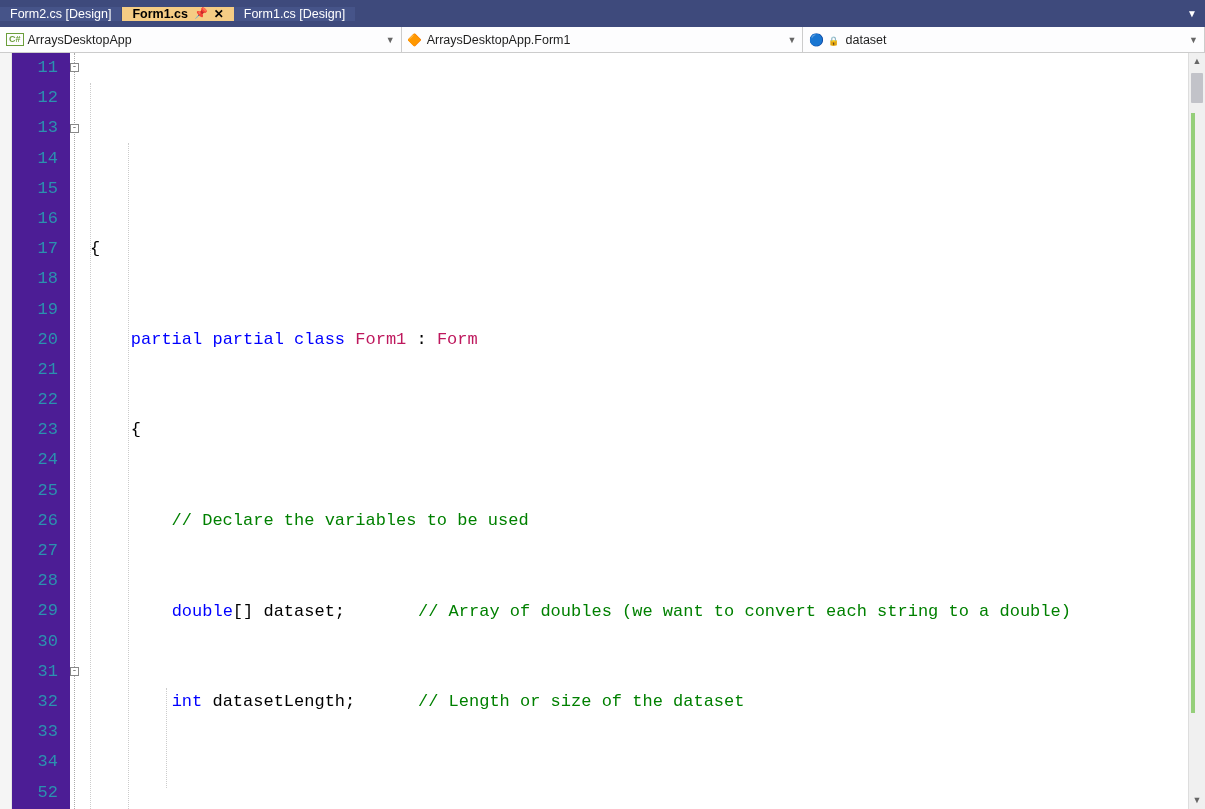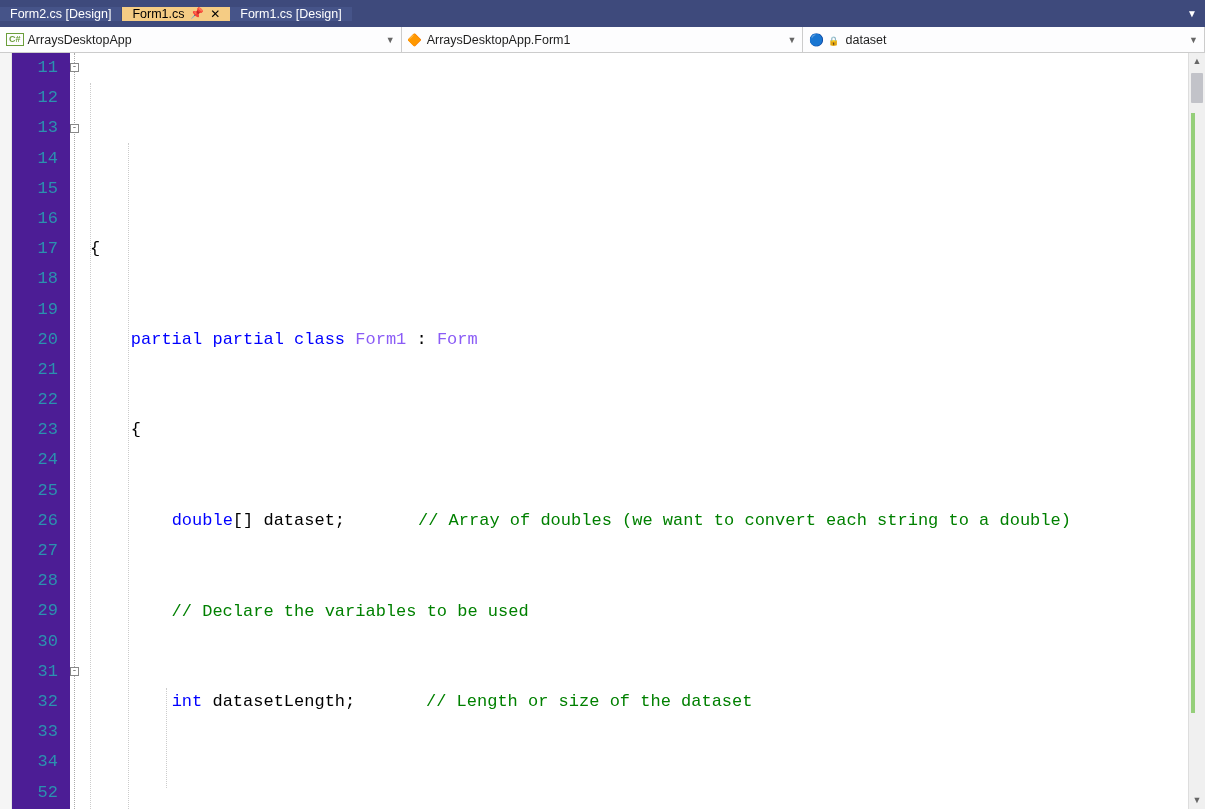--- a/index.html
+++ b/index.html
@@ -24,20 +24,21 @@
     display: flex;
     align-items: center;
     color: #fff;
     font-size: 12.5px;
     cursor: pointer;
     gap: 6px;
   }
   .tab.active {
     background: #f5cc84;
     color: #000;
+    font-weight: bold;
   }
   .tab.inactive {
     background: #465489;
     color: #fff;
     border-right: 1px solid #3e4a7c;
   }
   .pin-icon {
     font-size: 11px;
   }
   .close-icon {
@@ -137,21 +138,21 @@
     white-space: pre;
     position: relative;
   }
   .indent-guide {
     position: absolute;
     top: 30px;
     bottom: 0;
     border-left: 1px dotted #ccc;
   }
   .kw { color: #0000ff; }
-  .type { color: #8b5cf6; }
+  .type { color: #be185d; }
   .cm { color: #008000; }
   .scrollbar-v {
     position: absolute;
     right: 0; top: 53px; bottom: 0;
     width: 17px;
     background: #f0f0f0;
     border-left: 1px solid #ddd;
   }
   .scrollbar-v .thumb {
     position: absolute;
@@ -256,23 +257,23 @@
   </div>
 
   <div class="code">
     <div class="indent-guide" style="left:2px"></div>
     <div class="indent-guide" style="left:40px;top:90px"></div>
     <div class="indent-guide" style="left:78px;top:635px;height:100px"></div>
 
     <span class="line" style="position: relative;">{</span>
     <span class="line" style="position: relative;">    <span class="kw">partial</span> <span class="kw">partial</span> <span class="kw">class</span> <span class="type">Form1</span><span> : </span><span class="type">Form</span></span>
     <span class="line" style="position: relative;">    {</span>
+    <span class="line cm" style="position: relative;">        // Declare the variables to be used</span>
     <span class="line" id="L16" style="position: relative;">        <span class="kw">double</span><span>[] dataset;</span><span class="cm col1" style="position: absolute; left: 330px;">// Array of doubles (we want to convert each string to a double)</span></span>
-    <span class="line cm" style="position: relative;">        // Declare the variables to be used</span>
-    <span class="line" style="position: relative;">        <span class="kw">int</span><span> datasetLength;</span><span class="cm col1" style="position: absolute; left: 330px; margin-left: 8px;">// Length or size of the dataset</span></span>
+    <span class="line" style="position: relative;">        <span class="kw">int</span><span> datasetLength;</span><span class="cm col1" style="position: absolute; left: 330px;">// Length or size of the dataset</span></span>
     
     
     
     
     
     
     
     
     
     

